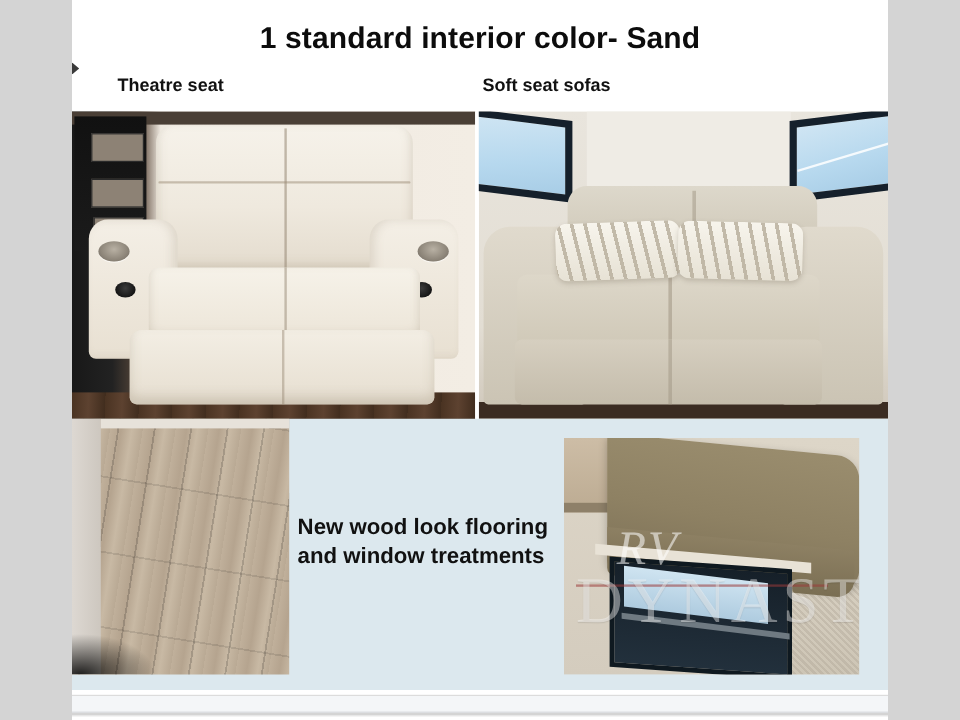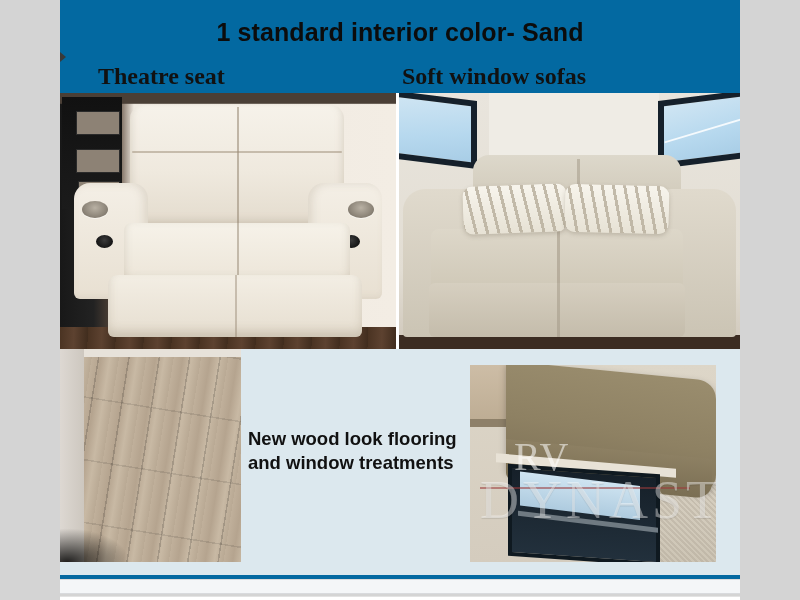--- a/index.html
+++ b/index.html
@@ -39,21 +39,21 @@
     border-bottom: 1px solid #d8dadd;
   }
 
   
   #slide {
     position: absolute;
     left: 60px;
     top: 0px;
     width: 680px;
     height: 579px;
-    background: #0369a1;
+    background: #ffffff;
     overflow: hidden;
   }
 
   
   #slide-edge-marker {
     position: absolute;
     left: 0px;
     top: 52px;
     width: 6px;
     height: 10px;
@@ -71,25 +71,24 @@
     font-size: 25px;
     font-weight: bold;
     color: #0c0c0c;
     letter-spacing: 0.1px;
     font-family: "Liberation Sans", sans-serif;
   }
 
   
   .section-label {
     position: absolute;
-    font-size: 24px;
+    font-size: 15px;
     font-weight: bold;
     color: #111111;
     white-space: nowrap;
-    font-family: Liberation Serif, serif;
   }
   #label-theatre { left: 38px; top: 63px; }
   #label-sofas   { left: 342px; top: 63px; }
 
   
   #photo-row-top {
     position: absolute;
     left: 0px;
     top: 93px;
     width: 680px;
@@ -385,20 +384,21 @@
   }
 
   
   .wt-watermark {
     position:absolute; left:0; top:68px; width:100%; height:100%;
     pointer-events:none;
   }
   .wt-wm-script {
     position:absolute; left:44px; top:0px;
     font-family:"Liberation Serif", serif;
+    font-style:italic;
     font-size:40px;
     color:rgba(255,255,255,.55);
     letter-spacing:2px;
   }
   .wt-wm-main {
     position:absolute; left:10px; top:36px;
     font-family:"Liberation Serif", serif;
     font-size:54px;
     letter-spacing:4px;
     color:rgba(255,255,255,.42);
@@ -411,21 +411,21 @@
 <div id="slide-stack-next"></div>
 <div id="slide-stack-mid"></div>
 
 <div id="slide">
 
   <div id="slide-edge-marker"></div>
 
   <div id="slide-title">1 standard interior color- Sand</div>
 
   <div class="section-label" id="label-theatre">Theatre seat</div>
-  <div class="section-label" id="label-sofas">Soft window sofas</div>
+  <div class="section-label" id="label-sofas">Soft seat sofas</div>
 
   <div id="photo-row-top">
 
     <div class="photo" id="photo-theatre-seat">
       <div class="ts-shelf">
         <div class="ts-shelf-3"></div>
       </div>
       <div class="ts-floor"></div>
       <div class="ts-body">
         <div class="ts-back"></div>

